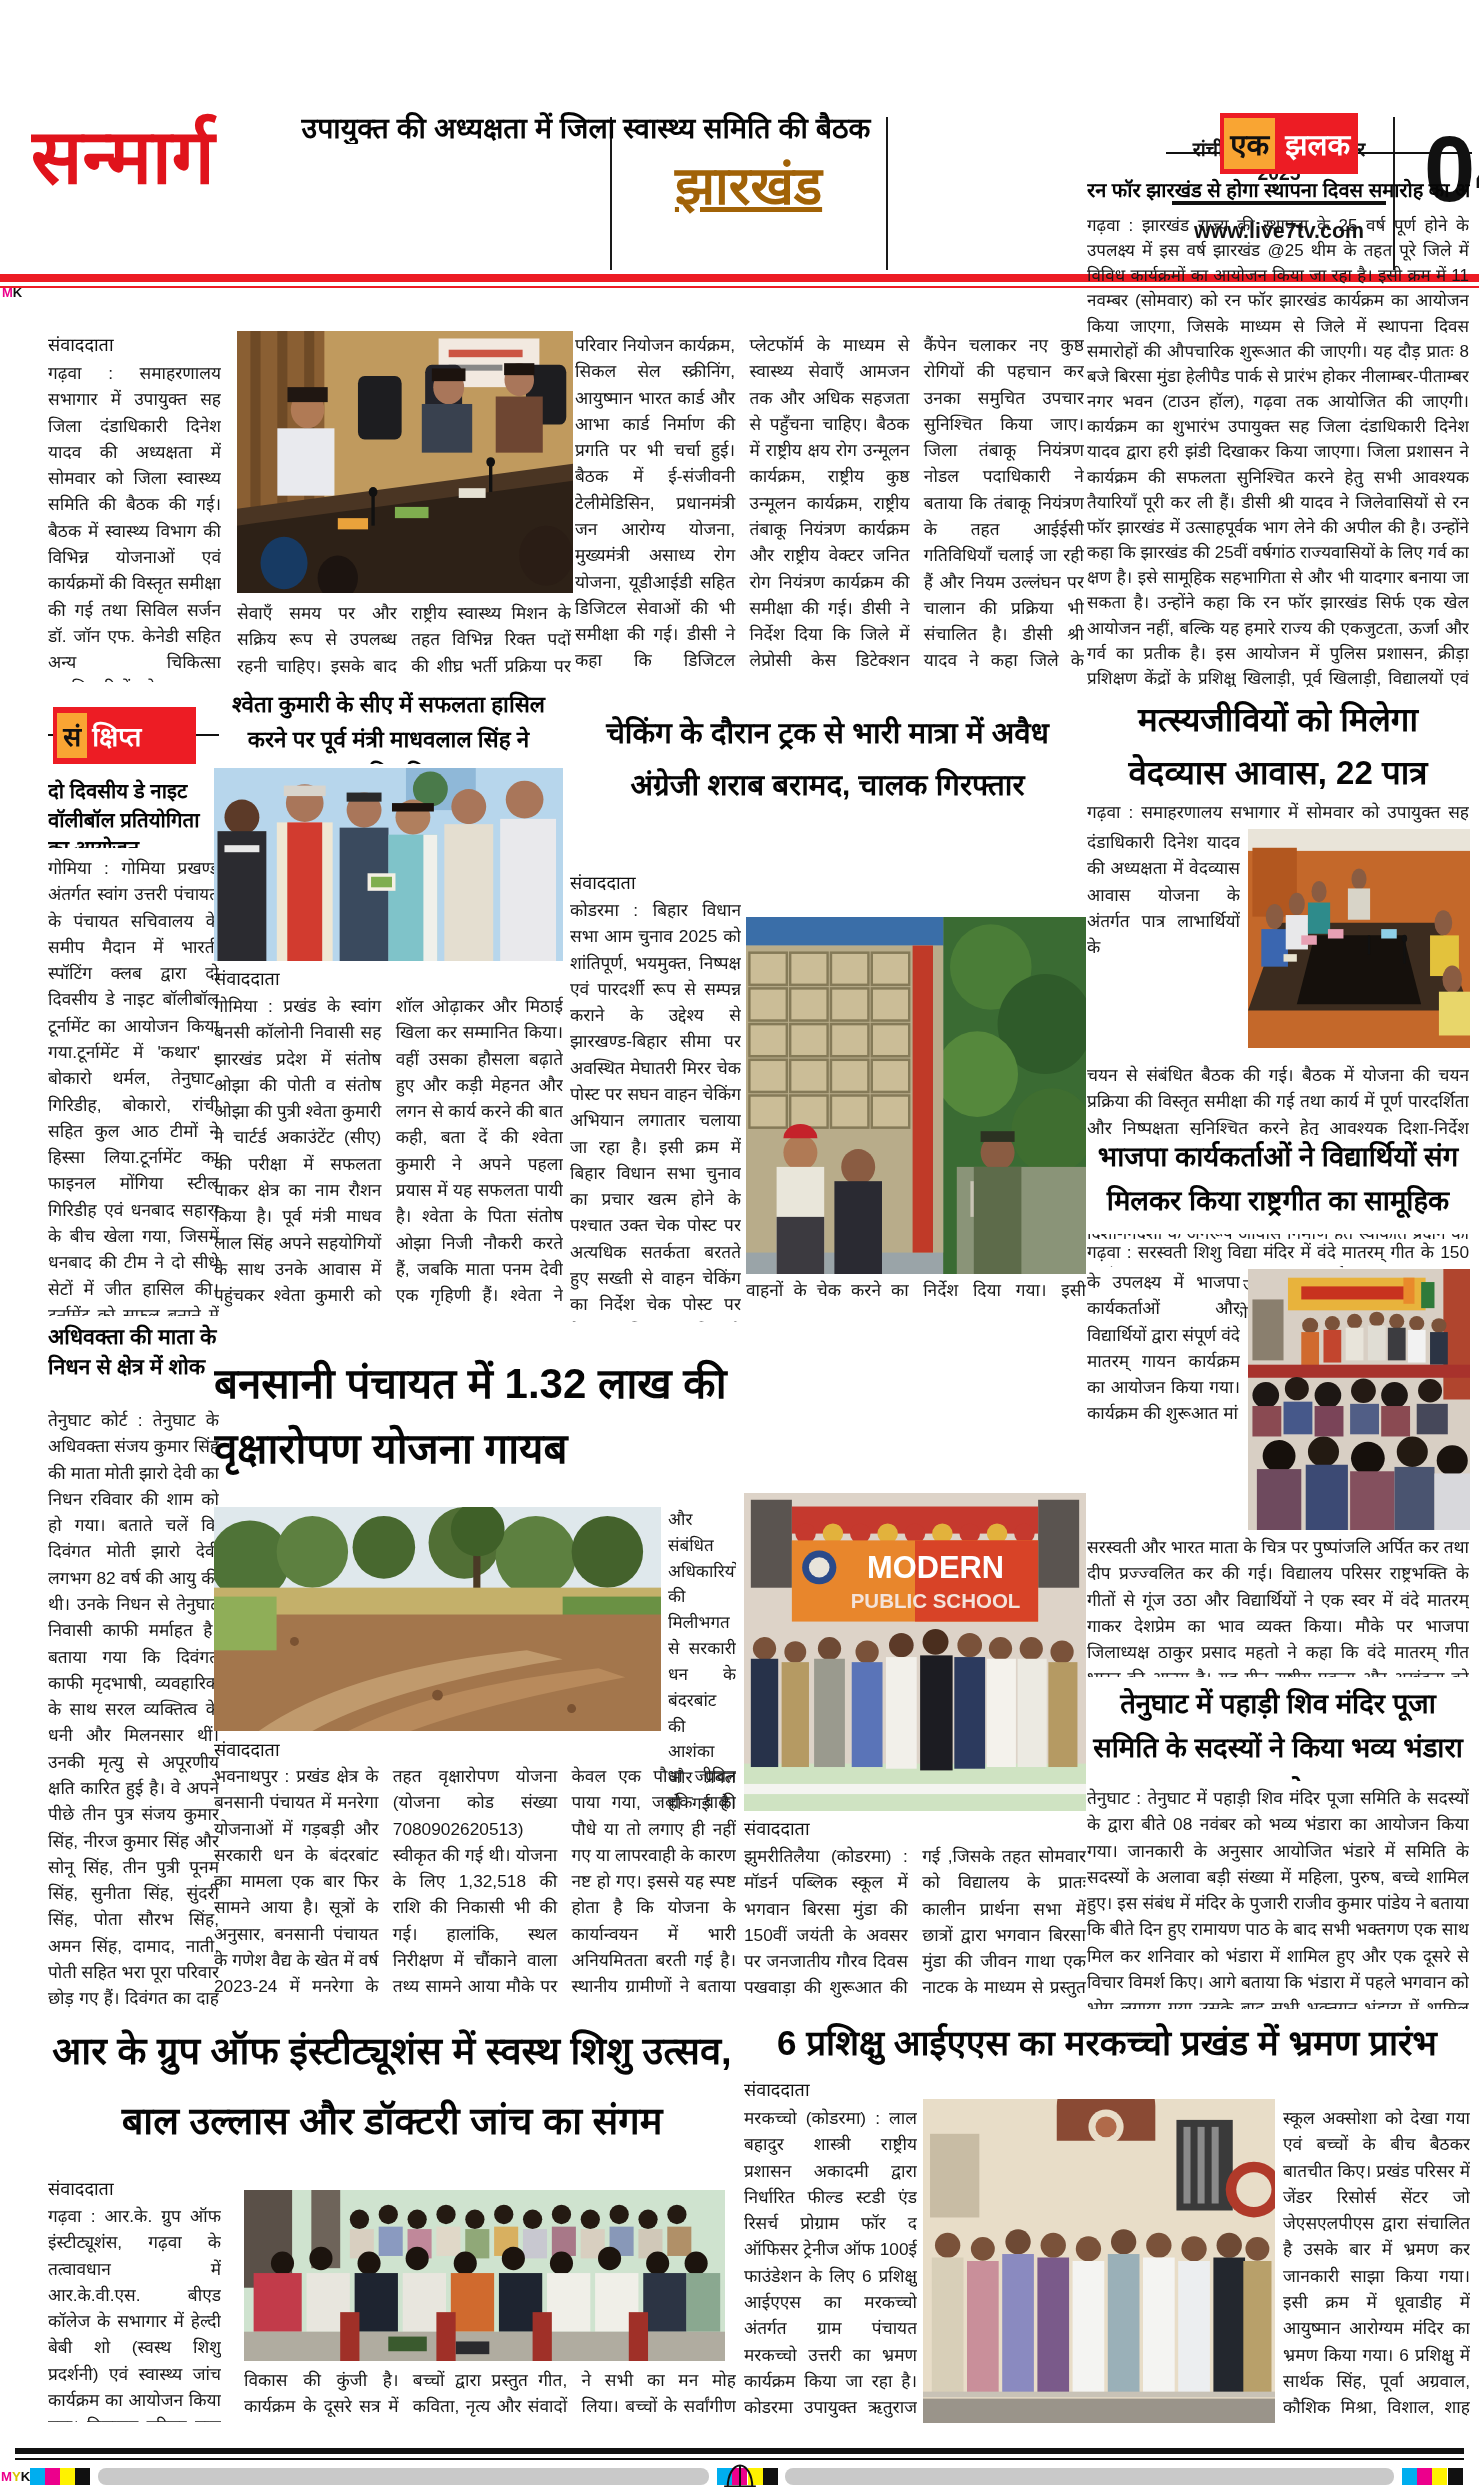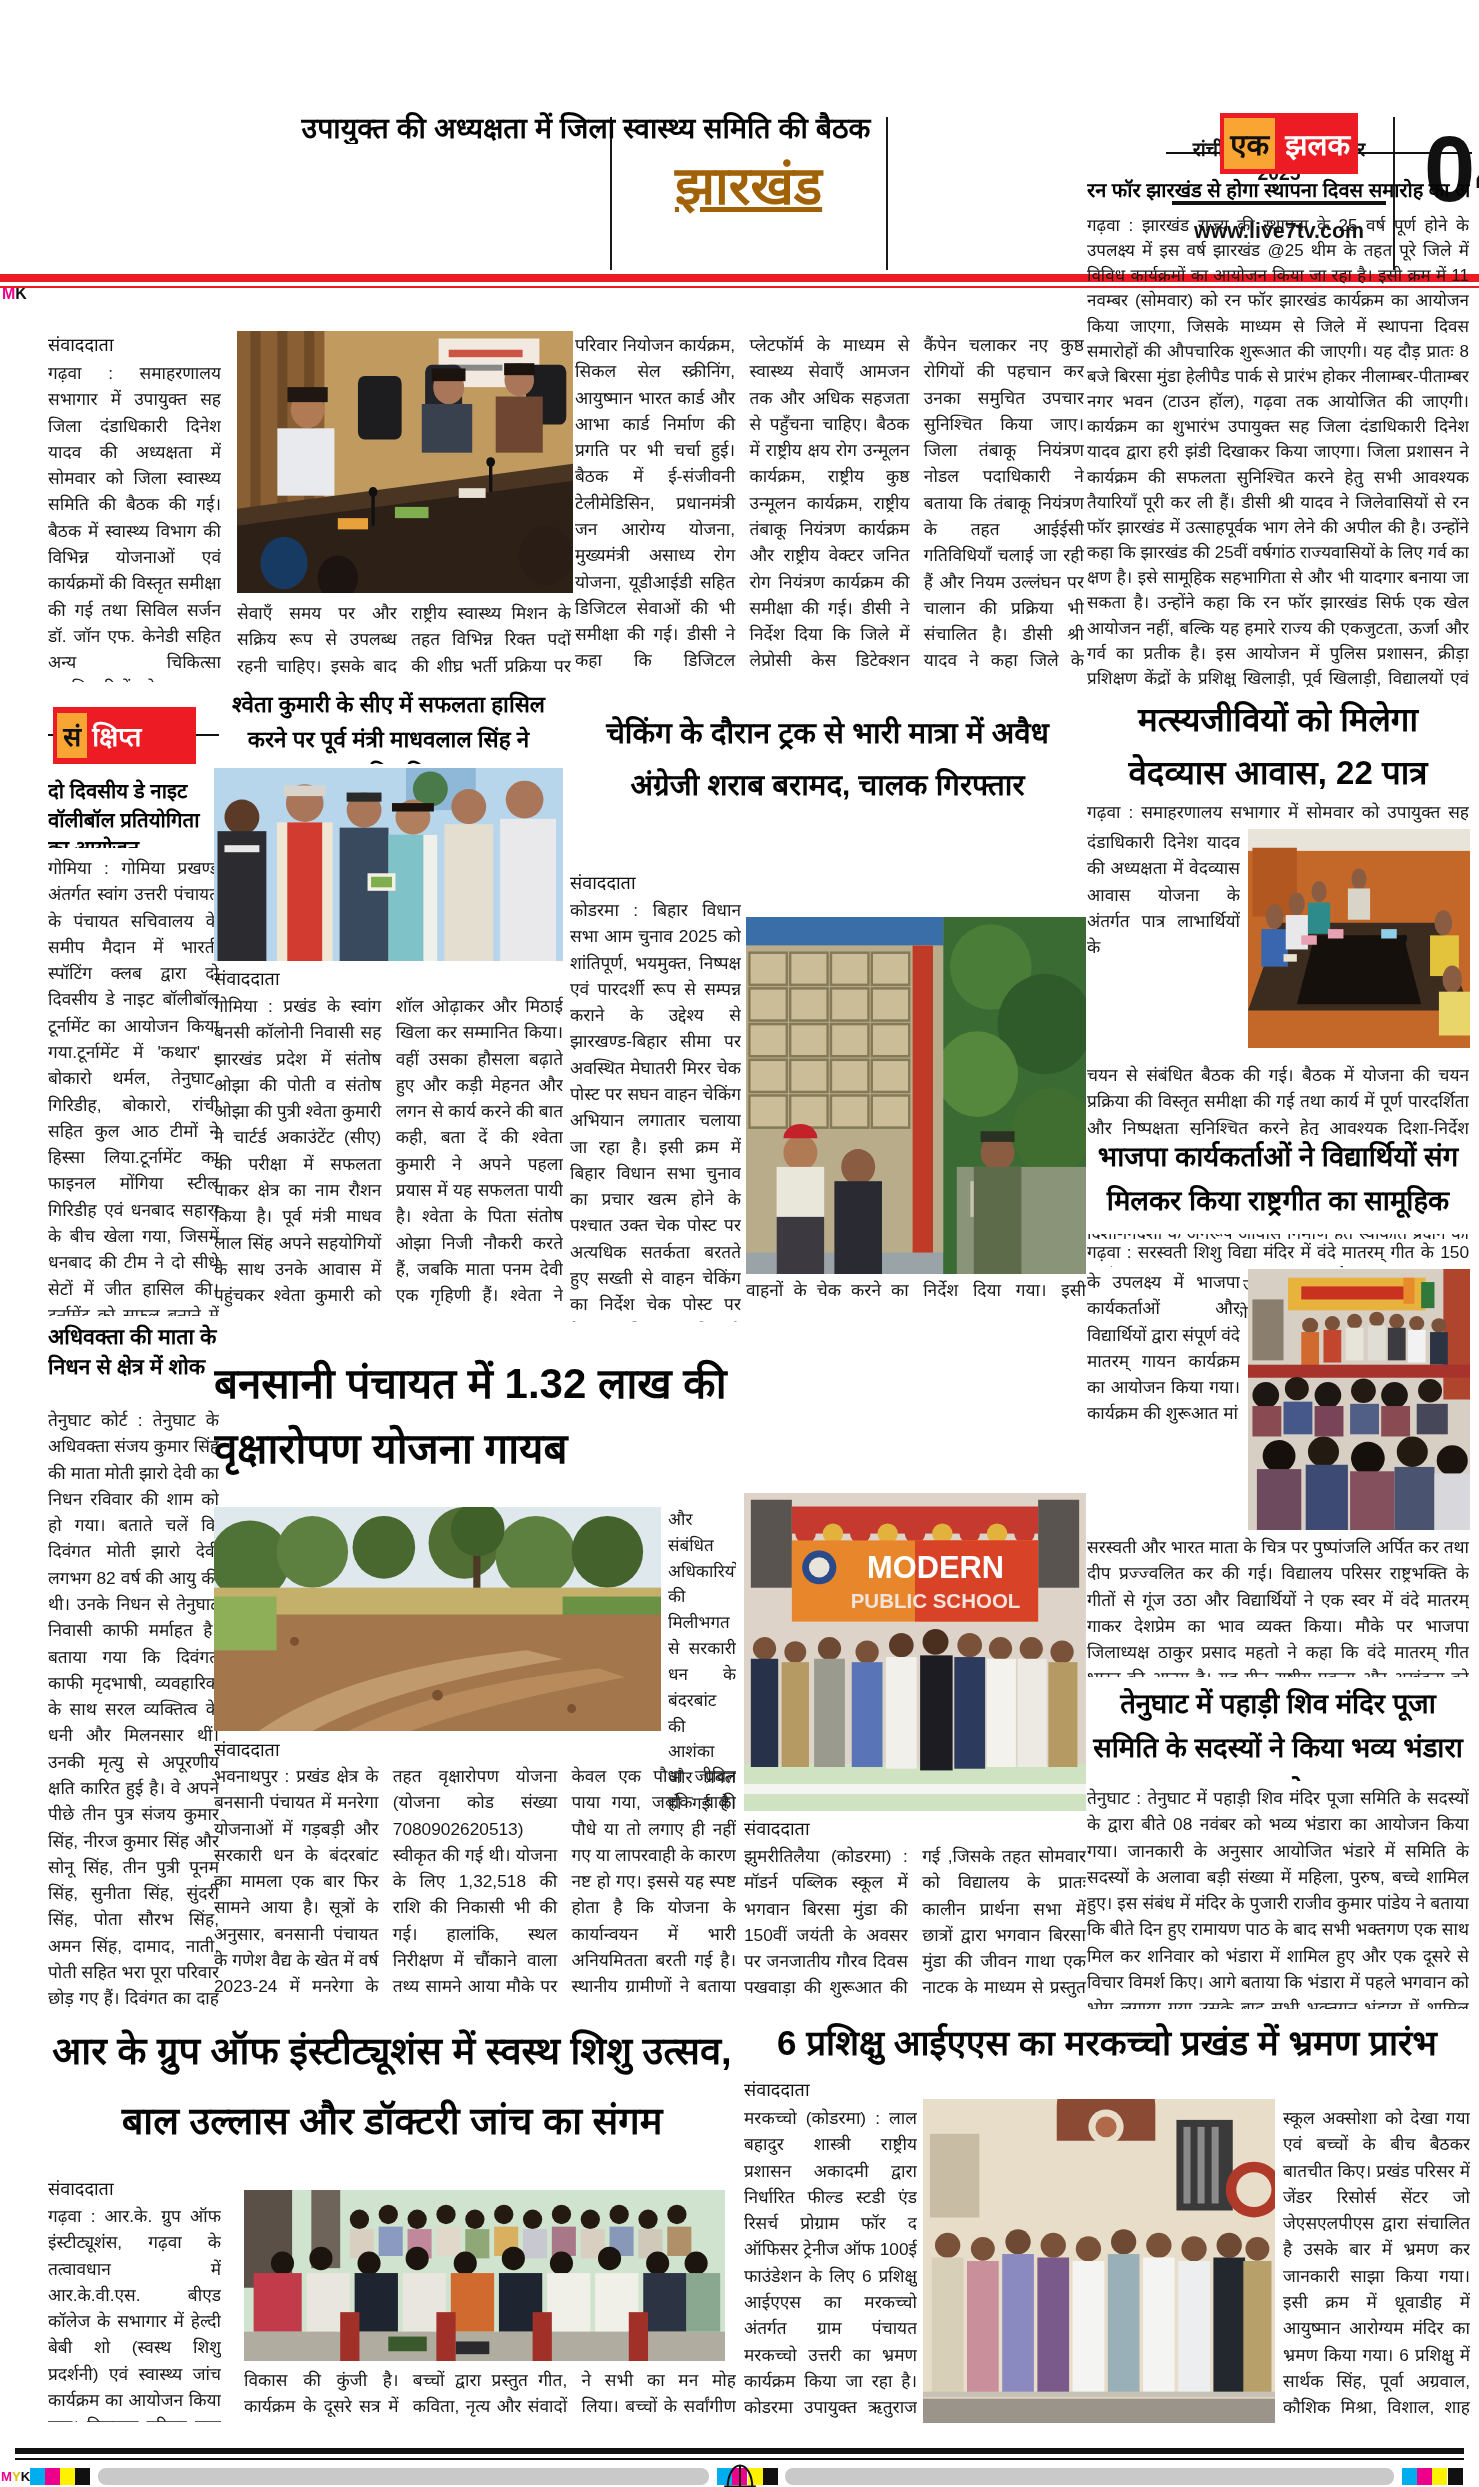--- a/index.html
+++ b/index.html
@@ -16,24 +16,25 @@
   .badge-line{position:absolute;background:#111;height:2px;}
   .cols2{columns:2;column-gap:14.3px;}
   .cols3{columns:3;column-gap:14.3px;}
   .sq{display:inline-block;width:15.3px;height:17.3px;vertical-align:top;}
 </style>
 </head>
 <body>
 
 <div class="page">
 
-  <div class="abs" style="left:2px;top:285px;width:36px;height:31px;font-size:16px;font-weight:bold;">
+  <div class="abs" style="left:2px;top:285px;width:36px;height:31px;font-size:13px;font-weight:bold;">
     <span style="color:#ec008c;">M</span><span style="color:#111;">K</span>
   </div>
 
+  <div class="abs" style="left:31px;top:102px;width:214px;height:168px;font-size:76px;font-weight:bold;color:#e0131b;font-family:'Liberation Serif','DejaVu Serif',serif;">सन्मार्ग</div>
   <div class="abs vline" style="left:610px;top:117px;height:153px;"></div>
   <div class="abs hl red" style="left:611px;top:148px;width:275px;font-size:53px;font-family:'Liberation Serif','DejaVu Serif',serif;">झारखंड</div>
   <div class="abs vline" style="left:886px;top:117px;height:153px;"></div>
   <div class="abs" style="left:1172px;top:135px;width:214px;height:46px;font-size:19.4px;font-weight:bold;text-align:center;">रांची, मंगलवार 11 नवंबर 2025</div>
   <div class="abs" style="left:1172px;top:201px;width:214px;height:3.6px;background:#111;"></div>
   <div class="abs" style="left:1172px;top:219px;width:214px;height:31px;font-size:21.4px;font-weight:bold;text-align:center;">www.live7tv.com</div>
   <div class="abs vline" style="left:1393px;top:117px;height:153px;"></div>
   <div class="abs" style="left:1396px;top:117px;width:84px;height:143px;font-size:92px;font-weight:bold;color:#111;padding-left:28px;">04</div>
   <div class="abs" style="left:0;top:274px;width:1480px;height:8.1px;background:#ed1c24;"></div>
   <div class="abs" style="left:0;top:286px;width:1480px;height:2px;background:#ed1c24;"></div>

